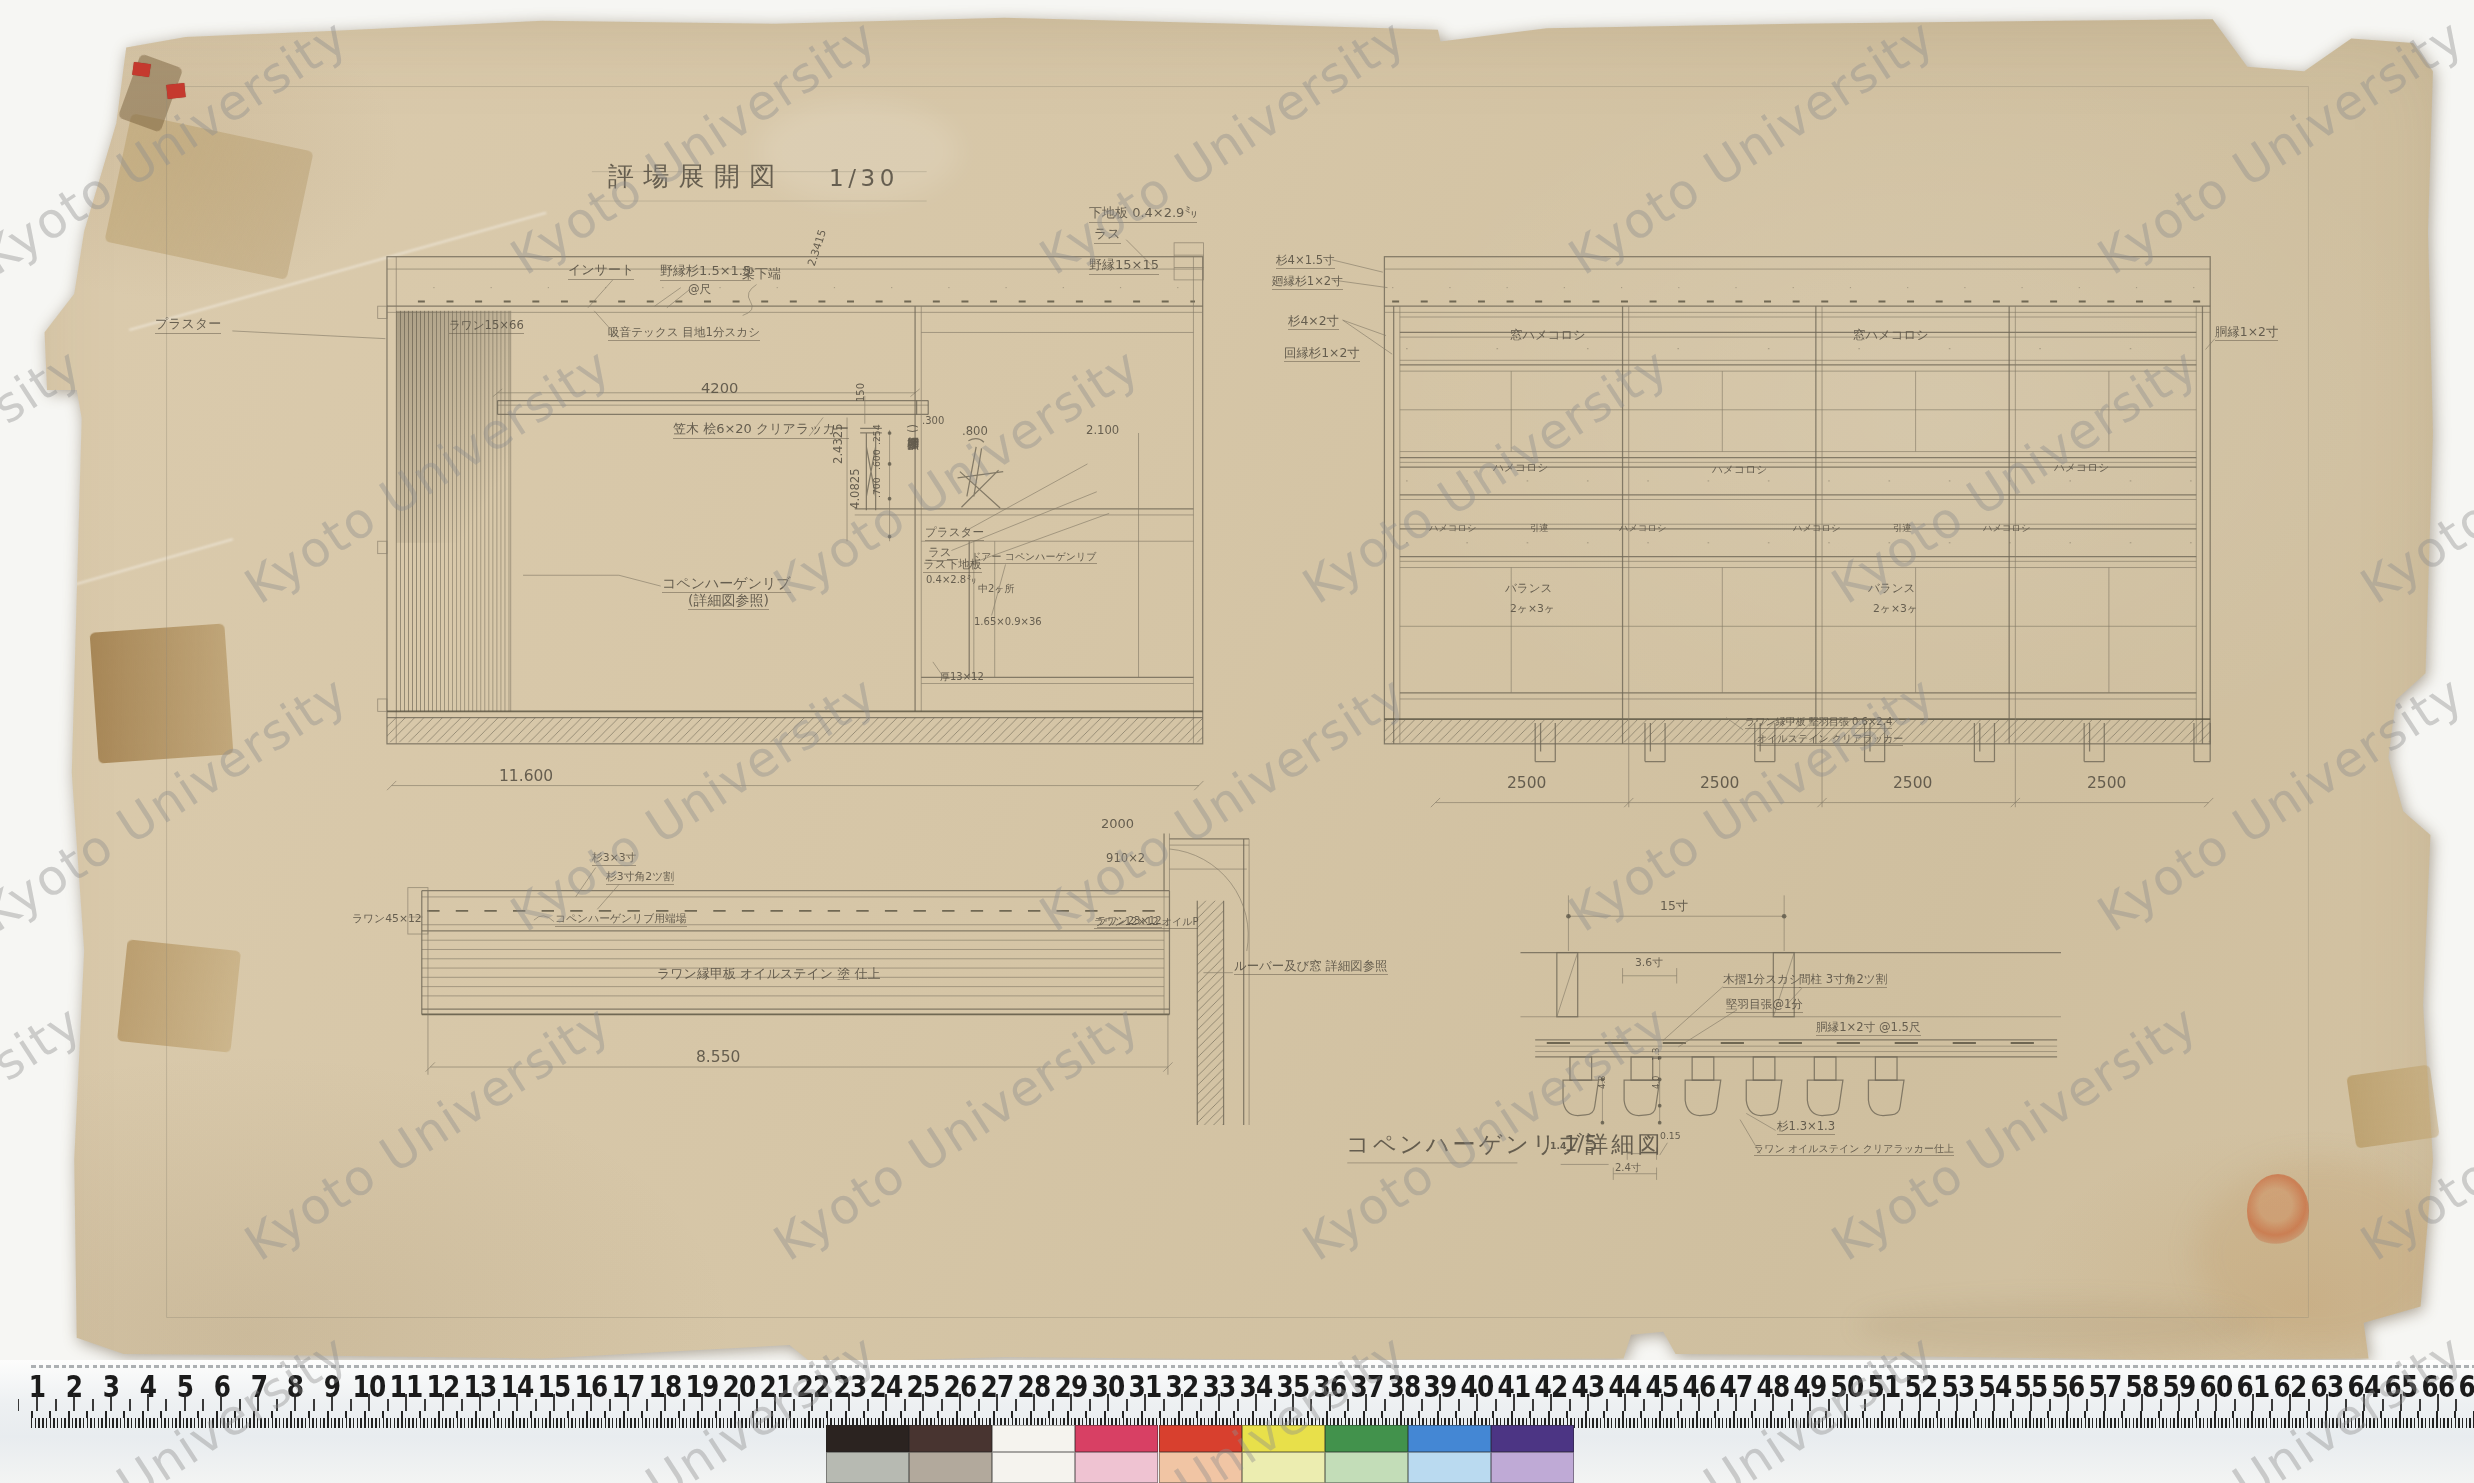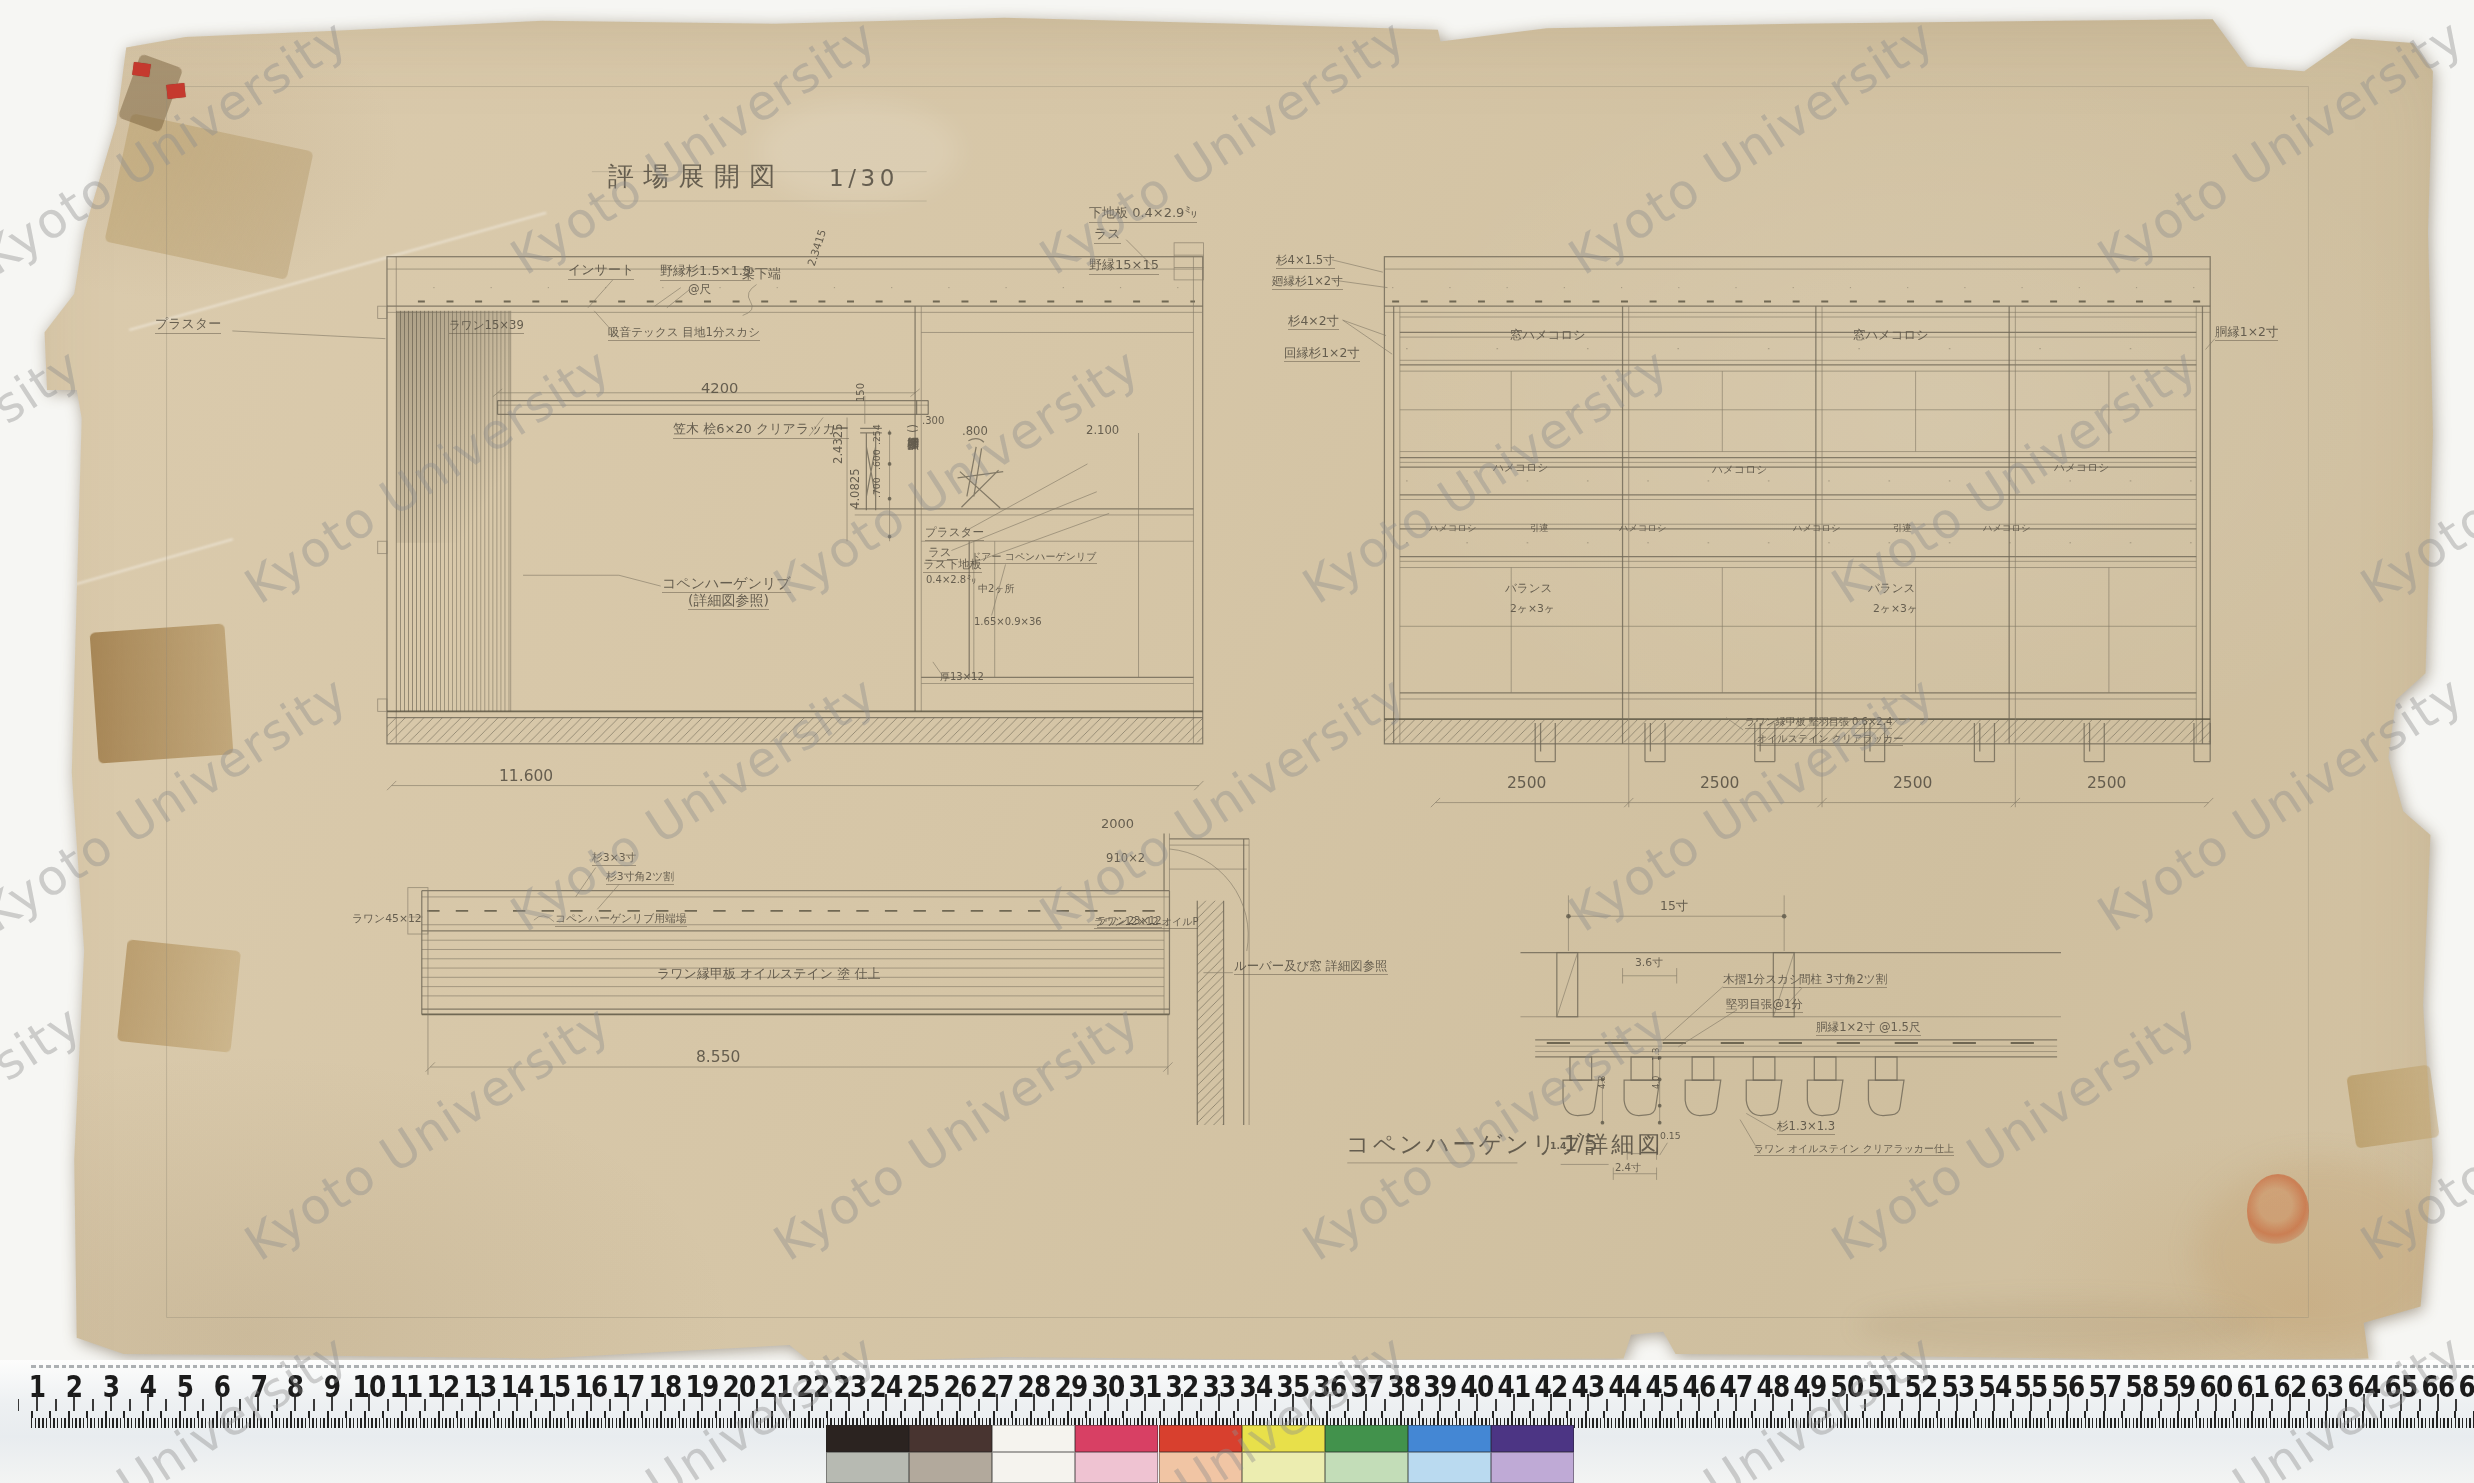--- a/index.html
+++ b/index.html
@@ -403,21 +403,21 @@
       <span class="ann" style="left: 829px; top: 165px; font-size: 23px; letter-spacing: 4.6px;">1/30</span>
       <span class="ann u" style="left: 1089px; top: 206px; font-size: 13px;">下地板 0.4×2.9㍉</span>
       <span class="ann u" style="left: 1094px; top: 227px; font-size: 13px;">ラス</span>
       <span class="ann u" style="left: 1089px; top: 258px; font-size: 13px;">野縁15×15</span>
       <span class="ann u" style="left: 568px; top: 263px; font-size: 13px;">インサート</span>
       <span class="ann u" style="left: 660px; top: 264px; font-size: 13px;">野縁杉1.5×1.5</span>
       <span class="ann" style="left: 688px; top: 283px; font-size: 11.6px;">@尺</span>
       <span class="ann" style="left: 742px; top: 267px; font-size: 13px;">梁下端</span>
       <span class="ann" style="left: 806px; top: 264px; font-size: 10.8px; transform: rotate(-72deg);">2.3415</span>
       <span class="ann u" style="left: 155px; top: 317px; font-size: 13px;">プラスター</span>
-      <span class="ann u" style="left: 449px; top: 319px; font-size: 11.6px;">ラワン15×39</span>
+      <span class="ann u" style="left: 449px; top: 319px; font-size: 11.6px;">ラワン15×66</span>
       <span class="ann u" style="left: 608px; top: 326px; font-size: 11.6px;">吸音テックス 目地1分スカシ</span>
       <span class="ann" style="left: 701px; top: 380px; font-size: 14.7px;">4200</span>
       <span class="ann u" style="left: 673px; top: 422px; font-size: 13px;">笠木 桧6×20 クリアラッカー</span>
       <span class="ann" style="left: 855px; top: 402px; font-size: 10px; transform: rotate(-90deg);">150</span>
       <span class="ann" style="left: 922px; top: 415px; font-size: 10px;">.300</span>
       <span class="ann" style="left: 962px; top: 425px; font-size: 11.6px;">.800</span>
       <span class="ann" style="left: 1086px; top: 424px; font-size: 11.6px;">2.100</span>
       <span class="ann v" style="left: 906px; top: 424px; font-size: 11.6px;">(手摺詳細図参照)</span>
       <span class="ann" style="left: 832px; top: 464px; font-size: 11.6px; transform: rotate(-90deg);">2.4325</span>
       <span class="ann" style="left: 849px; top: 509px; font-size: 11.6px; transform: rotate(-90deg);">4.0825</span>

